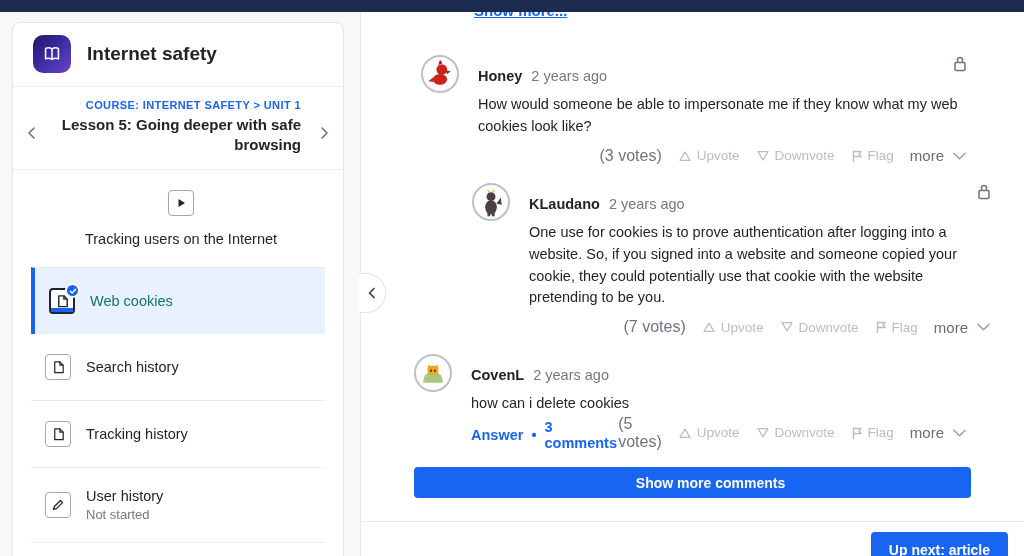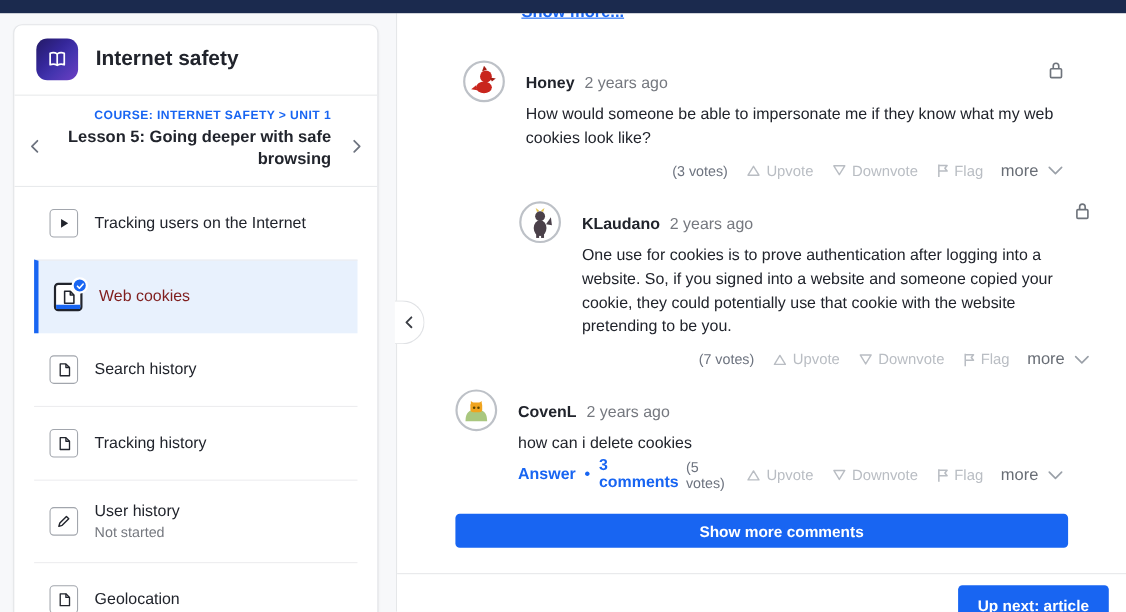--- a/index.html
+++ b/index.html
@@ -28,26 +28,26 @@
   .breadcrumb { font-size:11px; font-weight:bold; letter-spacing:.4px;
                 color:#1865f2; margin-bottom:4px; text-transform:uppercase; }
   .lesson-title { font-size:15px; font-weight:bold; line-height:1.3; color:#21242c; }
   .nav-chevron { position:absolute; top:36px; background:none; border:none;
                  cursor:pointer; padding:2px; }
   .nav-chevron.left { left:10px; } .nav-chevron.right { right:10px; }
 
   ul.lesson-items { list-style:none; margin:0 18px; }
   ul.lesson-items li { position:relative; display:flex; align-items:center; gap:15px;
                        padding:20px 8px 20px 14px; border-top:1px solid #ededef; cursor:pointer; }
-  ul.lesson-items li:first-child { border-top:none; }
+  ul.lesson-items li:first-child { border-top:none;flex-direction:column; }
   ul.lesson-items li:last-child { border-bottom:1px solid #ededef; }
   li.selected { background:#e8f1fd; border-left:4px solid #1865f2; padding-left:10px;
                 border-top:none; }
   li.selected + li { border-top:none; }
-  li.selected .item-label { color:#7f1d1d; }
+  li.selected .item-label { color:#0f766e; }
   .item-icon { width:26px; height:26px; border:1px solid #a2a6ad; border-radius:4px;
                display:flex; align-items:center; justify-content:center; flex:0 0 26px;
                background:#fff; position:relative; }
   .item-icon.done { border:2px solid #21242c; overflow:visible; }
   .item-icon.done .progress { position:absolute; left:0; right:0; bottom:0; height:4px;
                background:#1865f2; border-radius:0 0 1px 1px; }
   .badge { position:absolute; top:-7px; right:-7px; width:15px; height:15px;
            background:#1865f2; border:2px solid #fff; border-radius:50%;
            display:flex; align-items:center; justify-content:center; }
   .item-label { font-size:14.5px; color:#21242c; }
@@ -72,21 +72,21 @@
   .comment-content { position:relative; flex:1; }
   .comment-head { display:flex; align-items:baseline; gap:9px; padding-top:2px; }
   .author { font-size:14.5px; font-weight:bold; color:#21242c; cursor:pointer; }
   .time { font-size:14.5px; color:#75787f;margin-top:11px; }
   .lock { position:absolute; right:0; top:0; }
   .comment-body { font-size:14.5px; line-height:1.5; color:#21242c; margin-top:10px; }
   #c1 .comment-body { max-width:497px; }
   #c2 .comment-body { width:462px; max-width:none; }
   .comment-actions { display:flex; align-items:center; justify-content:flex-end;
                      gap:16px; margin-top:9px; }
-  .votes { font-size:13px; color:#6d737f; }
+  .votes { font-size:16px; color:#6d737f; }
   .action { display:flex; align-items:center; gap:5px; font-size:13.5px;
             color:#b9bdc3; cursor:pointer; }
   .action em { font-style:normal; }
   .action.more { font-size:15px; color:#686d75; gap:8px; }
   .comment-footer { display:flex; align-items:flex-end; justify-content:space-between;
                     }
   .answer-links { display:flex; align-items:center; gap:8px; font-size:14.5px;
                   font-weight:bold; color:#1865f2; }
   .answer-links a { color:#1865f2; text-decoration:none; cursor:pointer; }
   .comment-footer .comment-actions { margin-top:0; }

